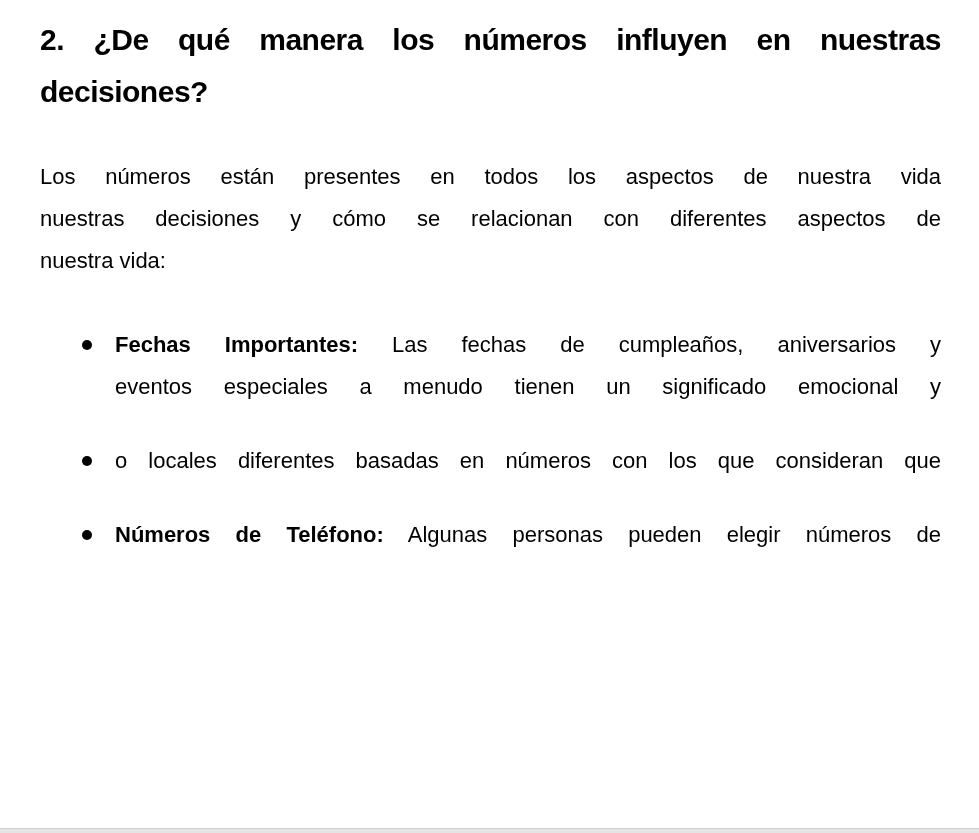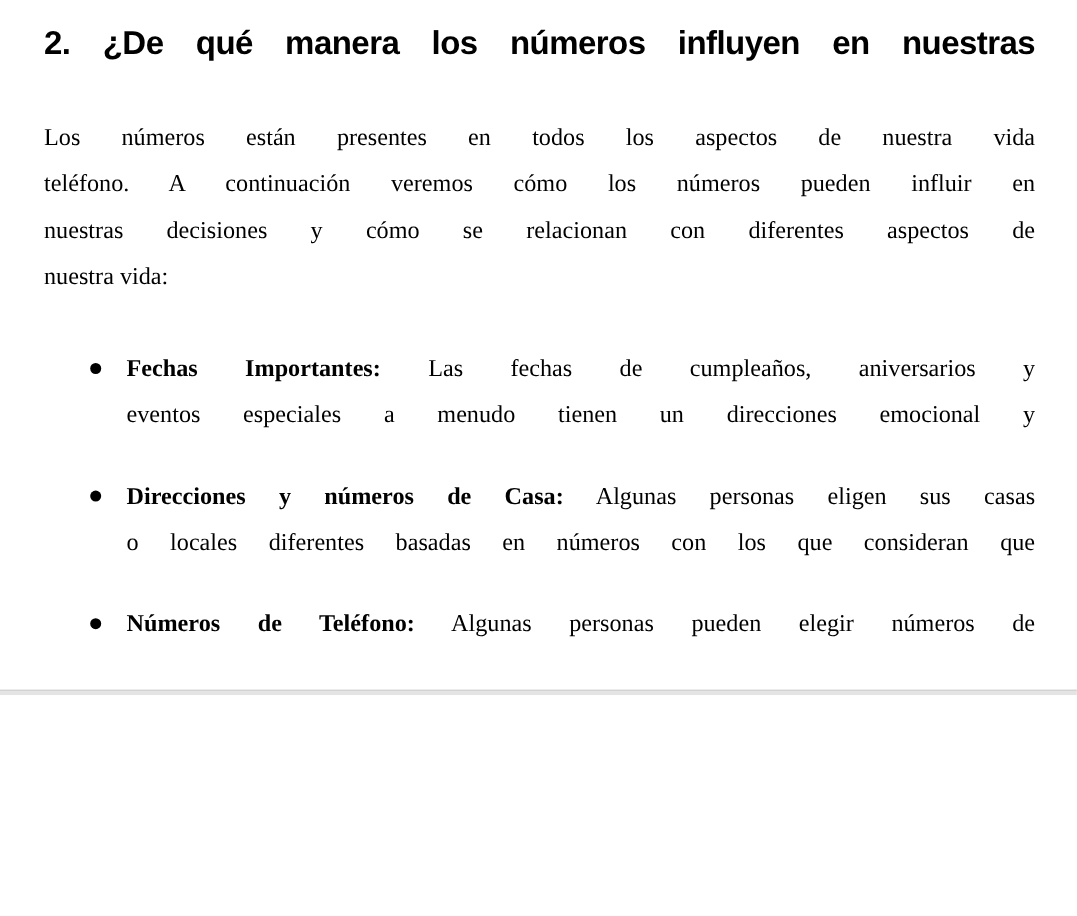--- a/index.html
+++ b/index.html
@@ -5,38 +5,37 @@
   * { margin: 0; padding: 0; box-sizing: border-box; }
   html, body {
     width: 979px; height: 833px;
     background: #ffffff;
     overflow: hidden;
     font-family: "Liberation Sans", sans-serif;
     color: #000000;
   }
   .page {
     position: relative;
-    width: 979px; height: 632px;
+    width: 979px; height: 833px;
     padding: 0 38px 0 40px;
     overflow: hidden;
   }
   
   .heading {
     margin-top: 14px;
     font-size: 30px;
     font-weight: 700;
     line-height: 52px;
     letter-spacing: -0.5px;
   }
   
   .line {
     display: block;
     line-height: 42px;
     text-align: left;
-    font-family: Liberation Serif, serif;
   }
   .just {
     text-align: justify;
     text-align-last: justify;
   }
   .hline { display: block; line-height: 52px; }
   
   .intro {
     margin-top: 38px;
     font-size: 22px;
@@ -76,47 +75,46 @@
     border-top: 1px solid #cfcfcf;
   }
 </style>
 </head>
 <body>
 
 <div class="page">
 
   <h1 class="heading">
     <span class="hline just">2. ¿De qué manera los números influyen en nuestras</span>
+    <span class="hline">decisiones?</span>
   </h1>
 
   <p class="intro">
     <span class="line just">Los números están presentes en todos los aspectos de nuestra vida</span>
-    <span class="line just">teléfono. A continuación veremos cómo los números pueden influir en</span>
     <span class="line just">nuestras decisiones y cómo se relacionan con diferentes aspectos de</span>
     <span class="line">nuestra vida:</span>
   </p>
 
   <ul class="bullets">
 
     <li class="bullet">
       <span class="marker-col">
         <span class="dot"></span>
       </span>
       <div class="bullet-content">
         <span class="line just"><b>Fechas Importantes:</b><span> Las fechas de cumpleaños, aniversarios y</span></span>
-        <span class="line just">eventos especiales a menudo tienen un direcciones emocional y</span>
+        <span class="line just">eventos especiales a menudo tienen un significado emocional y</span>
       </div>
     </li>
 
     <li class="bullet">
       <span class="marker-col">
         <span class="dot"></span>
       </span>
       <div class="bullet-content">
-        <span class="line just"><b>Direcciones y números de Casa:</b><span> Algunas personas eligen sus casas</span></span>
         <span class="line just">o locales diferentes basadas en números con los que consideran que</span>
       </div>
     </li>
 
     <li class="bullet">
       <span class="marker-col">
         <span class="dot"></span>
       </span>
       <div class="bullet-content">
         <span class="line just"><b>Números de Teléfono:</b><span> Algunas personas pueden elegir números de</span></span>

